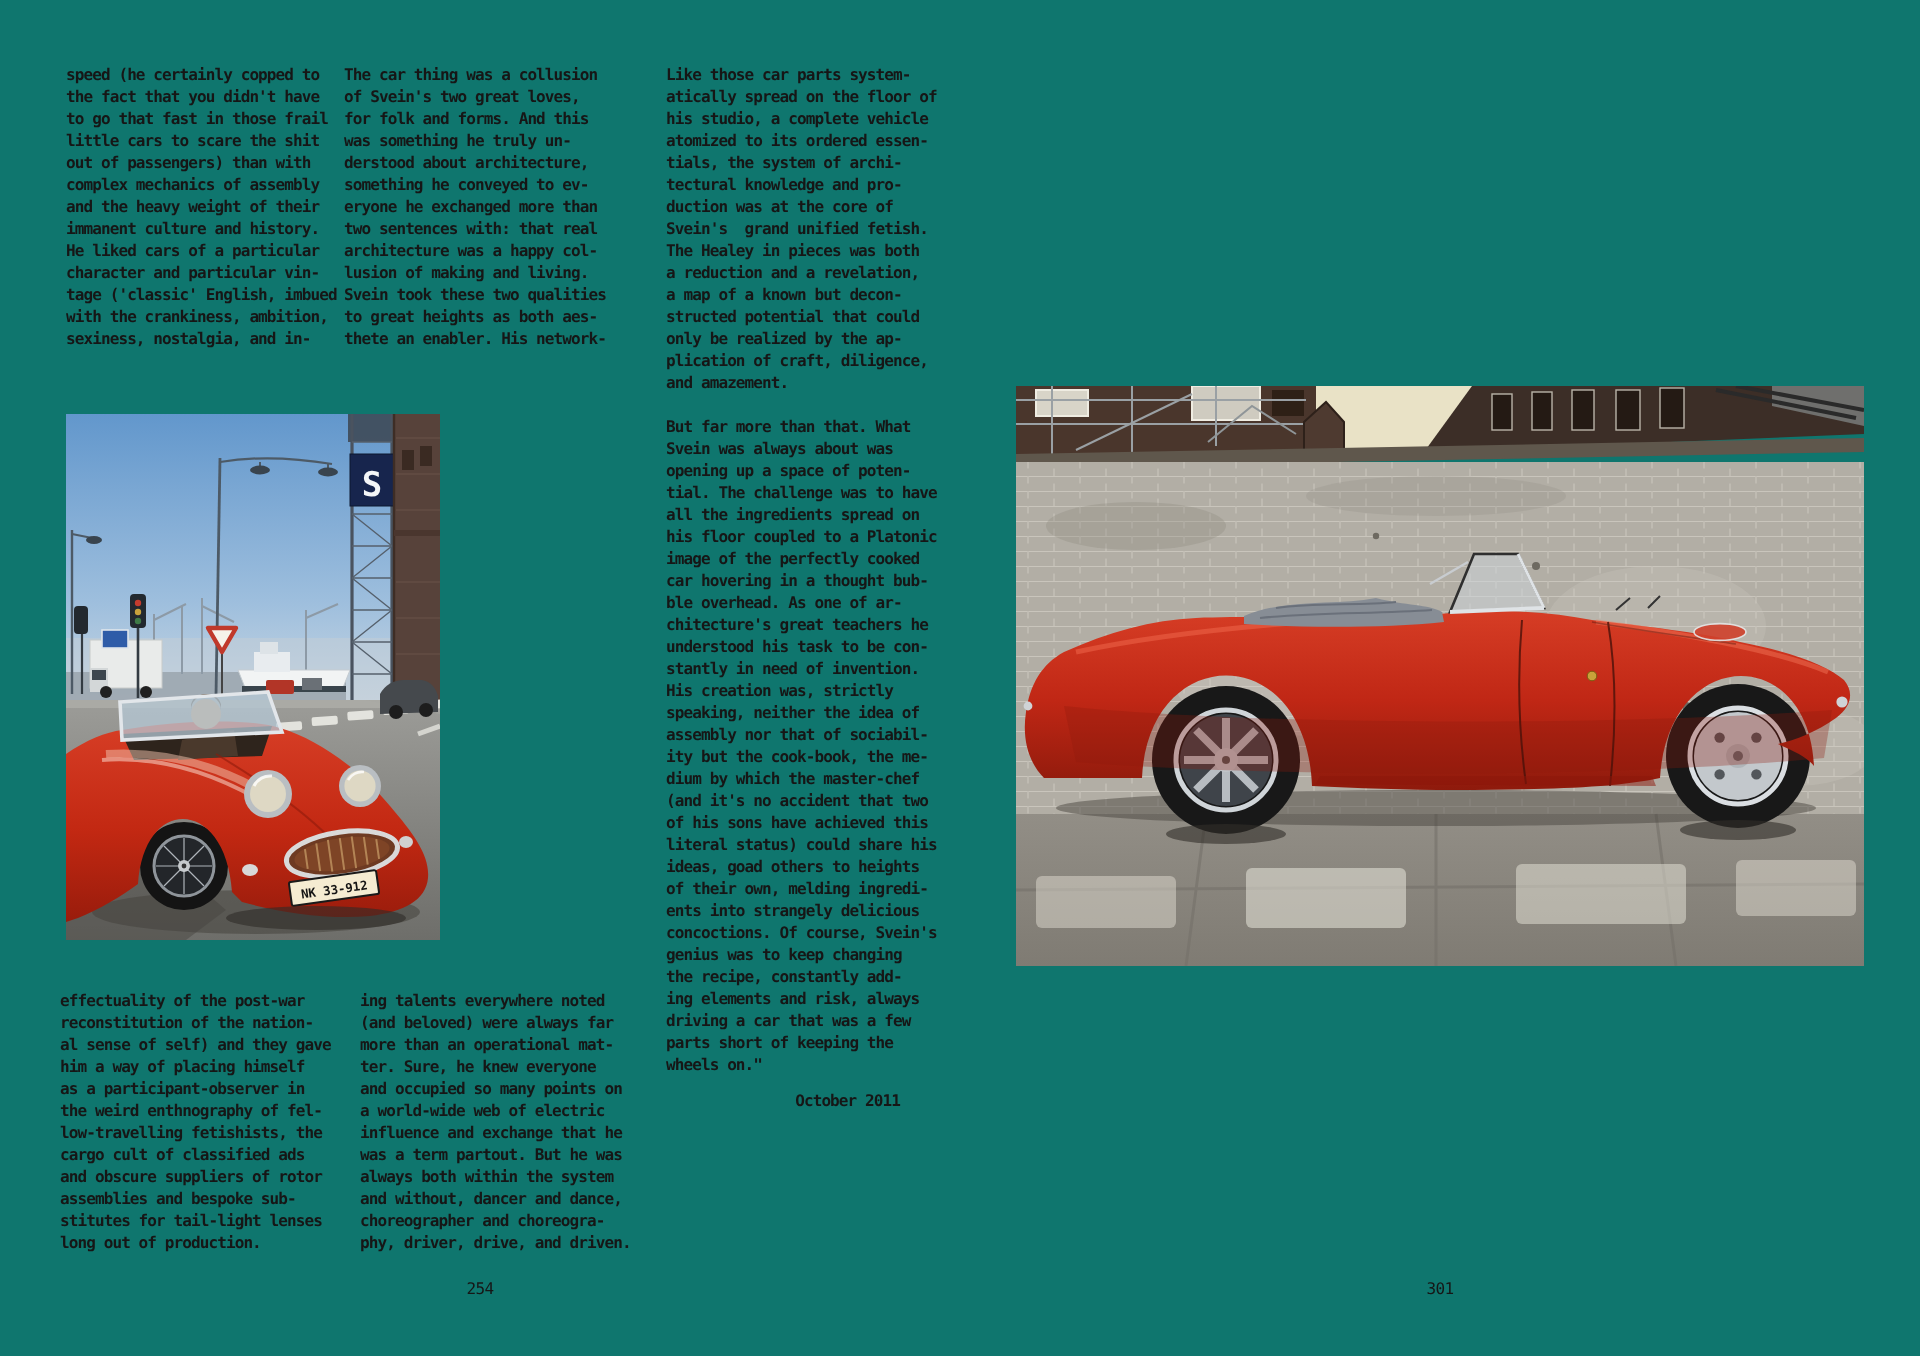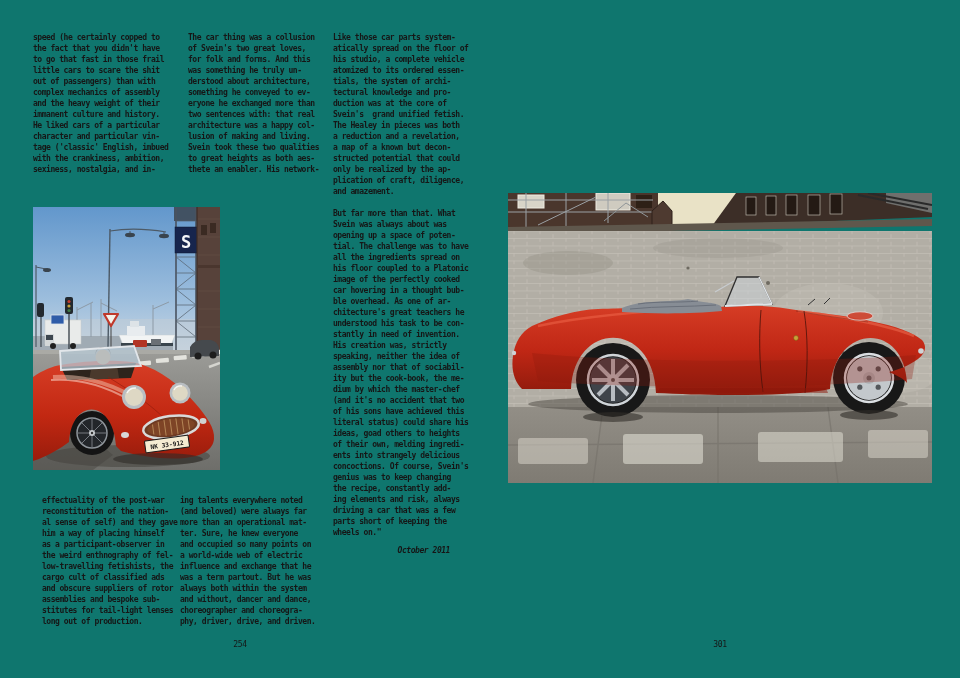--- a/index.html
+++ b/index.html
@@ -1,21 +1,21 @@
 <!DOCTYPE html>
 <html><head>
 <meta charset="utf-8">
 <style>
   html,body{margin:0;padding:0;background:#ddd;}
   .spread{position:relative;width:960px;height:678px;background:#0f766e;overflow:hidden;
           font-family:"DejaVu Sans Mono",monospace;padding-left:16px;}
   .tcol{position:absolute;width:142px;white-space:pre;font-size:8px;line-height:11px;
         letter-spacing:-0.45px;color:#161616;font-weight:bold;}
   .dateline{position:absolute;left:320px;top:546px;width:130px;text-align:right;
-        font-size:8px;letter-spacing:-0.45px;color:#161616;font-weight:bold;white-space:pre;font-style:italic;}
+        font-size:8px;letter-spacing:-0.45px;color:#161616;font-weight:bold;white-space:pre;}
   .pagenum{position:absolute;top:640px;width:100px;text-align:center;font-size:8px;
         letter-spacing:-0.3px;color:#161616;font-weight:normal;}
   .photo{position:absolute;}
   .photo svg{display:block;}
 </style>
 </head>
 <body>
 
 <div class="spread">
 
@@ -26,21 +26,21 @@
 little cars to scare the shit
 out of passengers) than with
 complex mechanics of assembly
 and the heavy weight of their
 immanent culture and history.
 He liked cars of a particular
 character and particular vin-
 tage ('classic' English, imbued
 with the crankiness, ambition,
 sexiness, nostalgia, and in-</div>
-    <div class="tcol" style="left:188px;top:32px">The car thing was a collusion
+    <div class="tcol" style="left:172px;top:32px">The car thing was a collusion
 of Svein's two great loves,
 for folk and forms. And this
 was something he truly un-
 derstood about architecture,
 something he conveyed to ev-
 eryone he exchanged more than
 two sentences with: that real
 architecture was a happy col-
 lusion of making and living.
 Svein took these two qualities
@@ -86,21 +86,21 @@
 of their own, melding ingredi-
 ents into strangely delicious
 concoctions. Of course, Svein's
 genius was to keep changing
 the recipe, constantly add-
 ing elements and risk, always
 driving a car that was a few
 parts short of keeping the
 wheels on."</div>
     <div class="dateline">October 2011</div>
-    <div class="tcol" style="left:42px;top:495px">effectuality of the post-war
+    <div class="tcol" style="left:30px;top:495px">effectuality of the post-war
 reconstitution of the nation-
 al sense of self) and they gave
 him a way of placing himself
 as a participant-observer in
 the weird enthnography of fel-
 low-travelling fetishists, the
 cargo cult of classified ads
 and obscure suppliers of rotor
 assemblies and bespoke sub-
 stitutes for tail-light lenses

